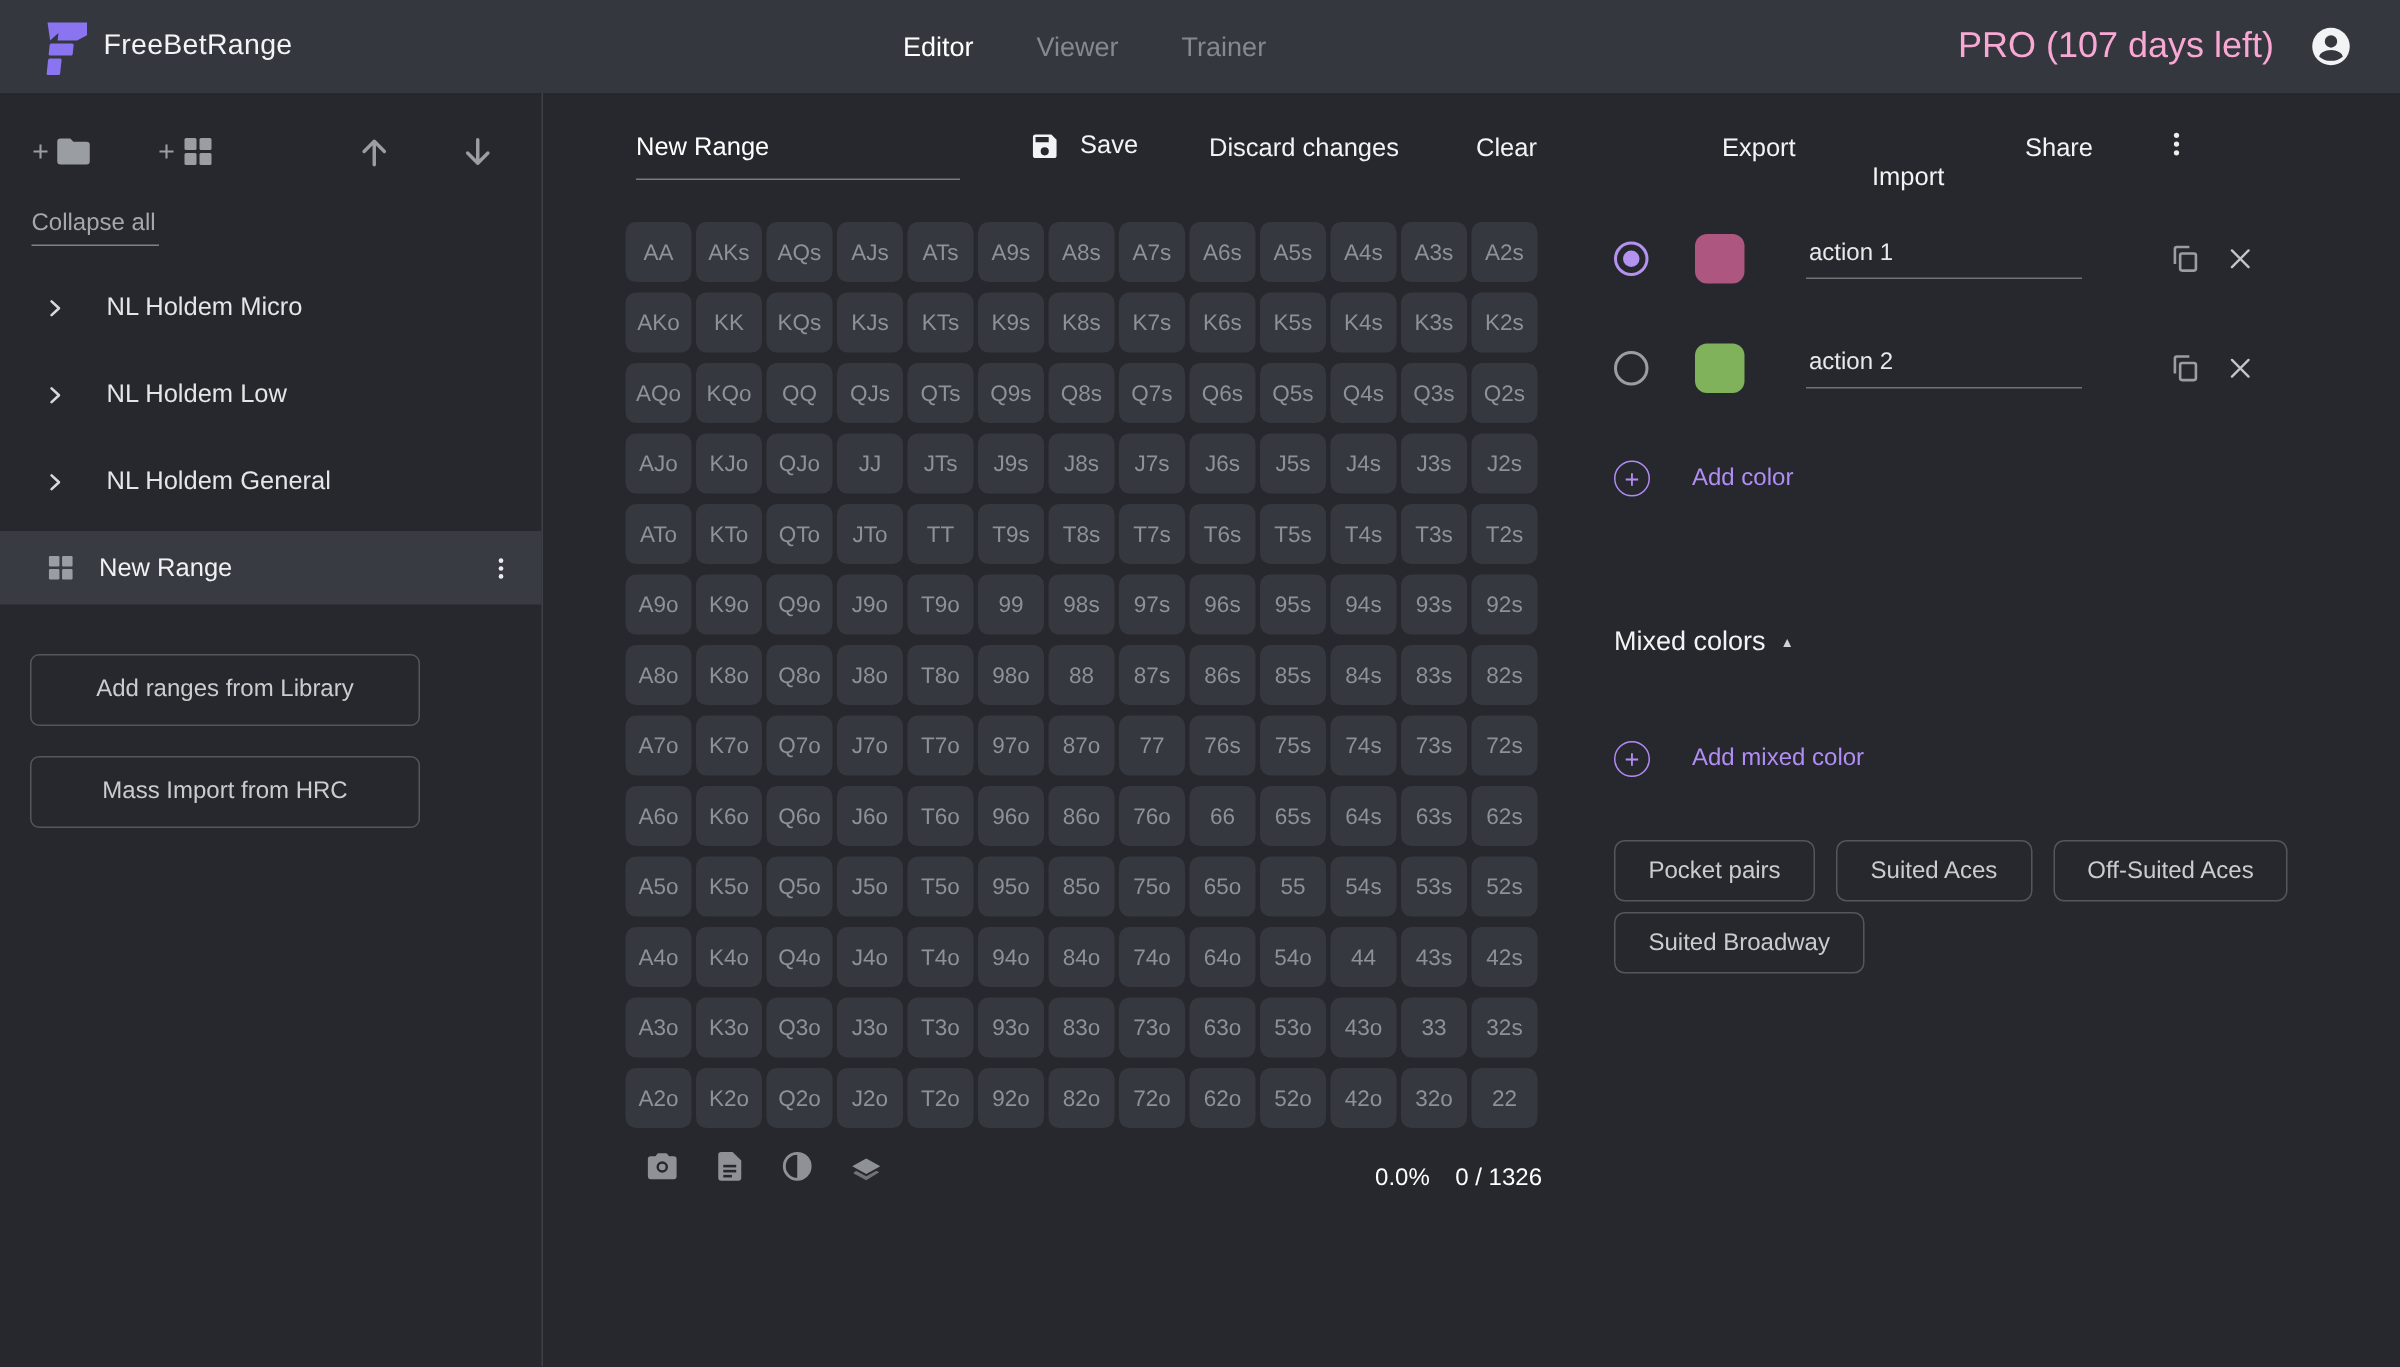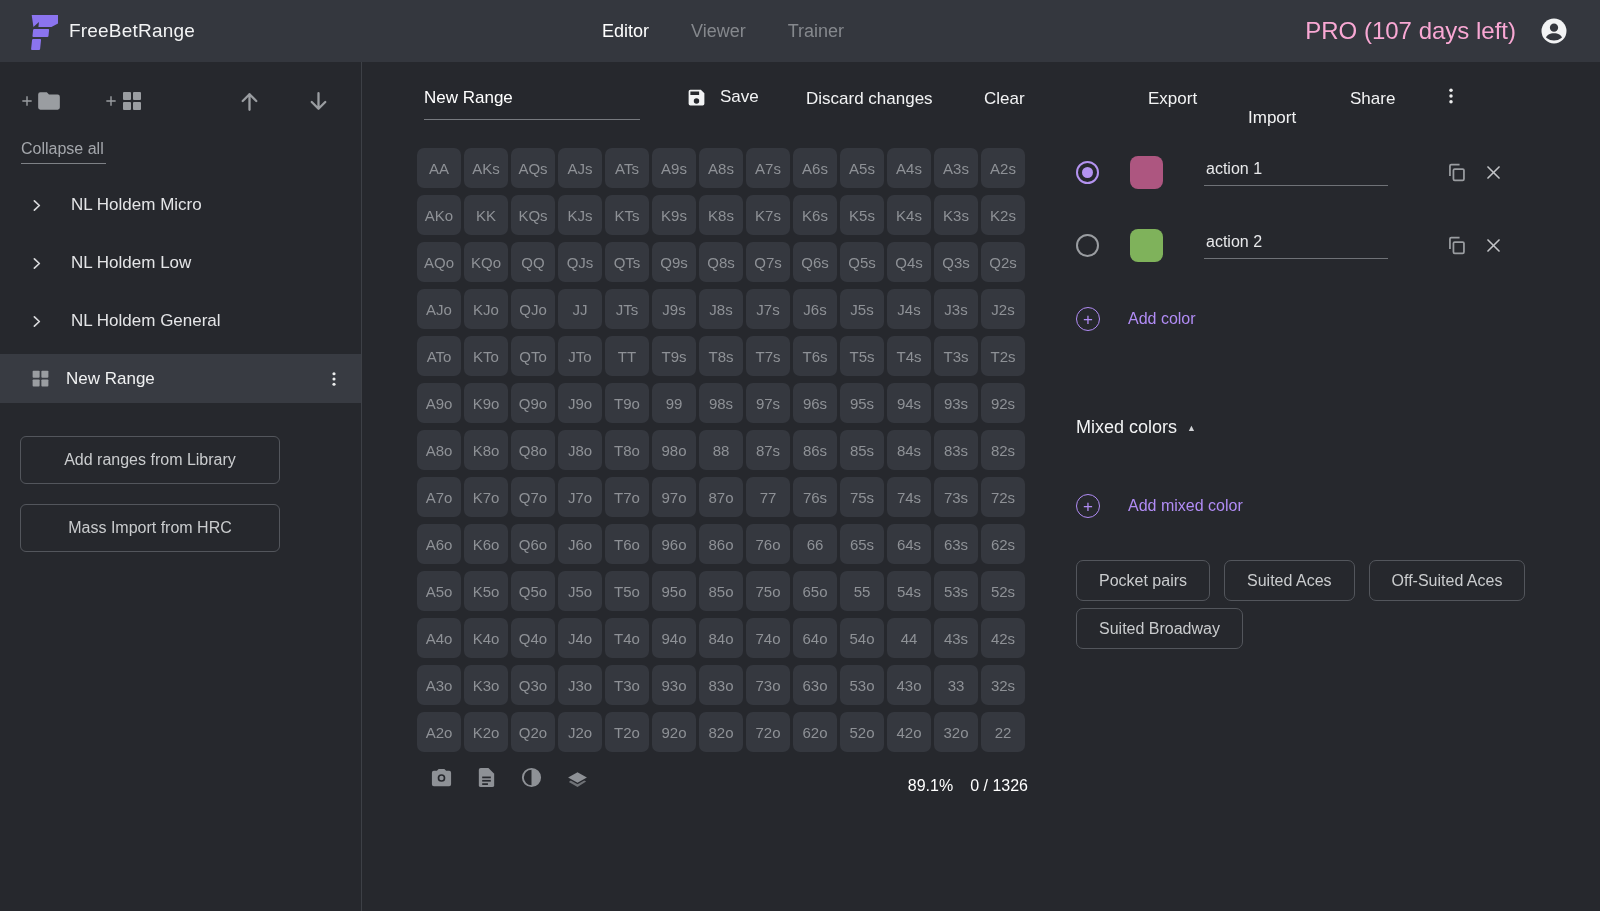--- a/index.html
+++ b/index.html
@@ -482,21 +482,21 @@
   </span>
   <span>
     <svg width="25" height="25" viewBox="0 0 24 24" fill="#8e9196">
         <path d="M12 7l9 5-9 5-9-5z"></path>
         <path d="M5.5 14.8 12 18.4l6.5-3.6 1.8 1L12 21l-8.3-4.6z" opacity=".7"></path>
       </svg>
   </span>
 </div>
 
 <div class="grid-stats">
-  <span>89.1%</span>
+  <span>0.0%</span>
   <span>0 / 1326</span>
 </div>
 
 <div class="action-row row-0">
   <span class="radio selected"></span>
   <span class="swatch" style="background: rgb(173, 86, 128);"></span>
   <input class="action-name" value="action 1" style="">
   <span class="copy-btn">
     <svg width="21" height="21" viewBox="0 0 24 24" fill="none" stroke="#9a9da1" stroke-width="2">
         <rect x="8.5" y="8" width="12" height="13" rx="1.5"></rect>

